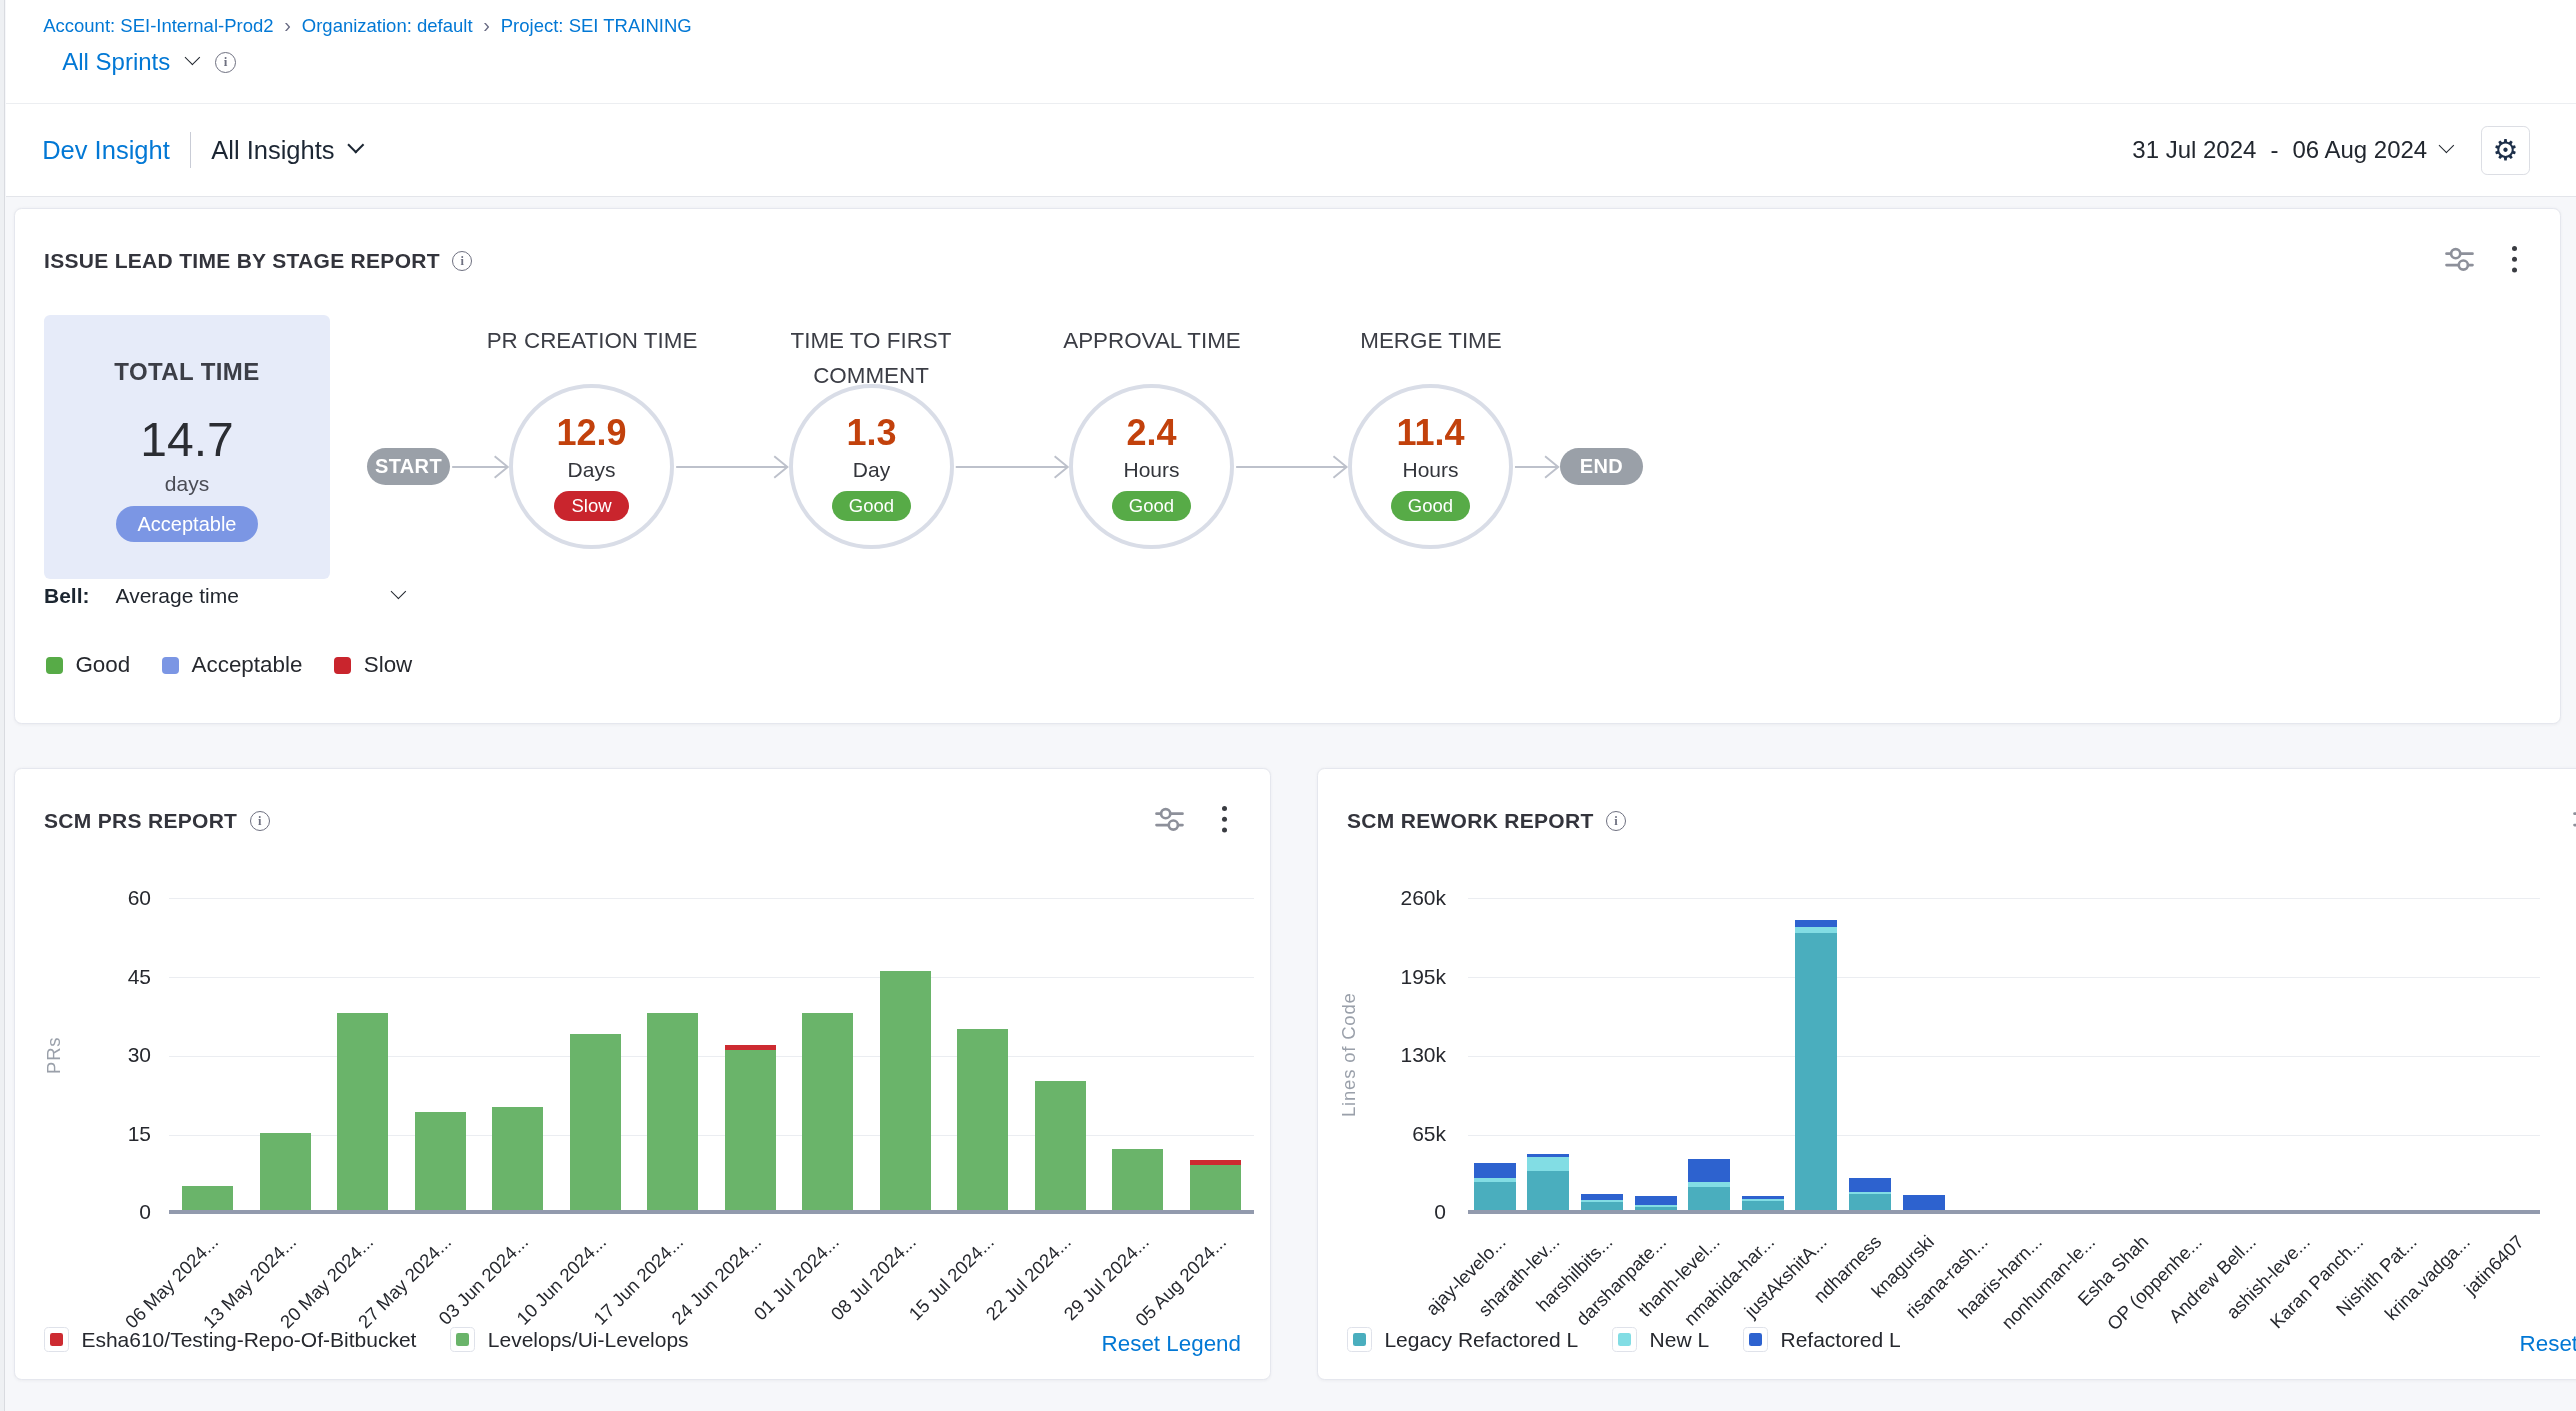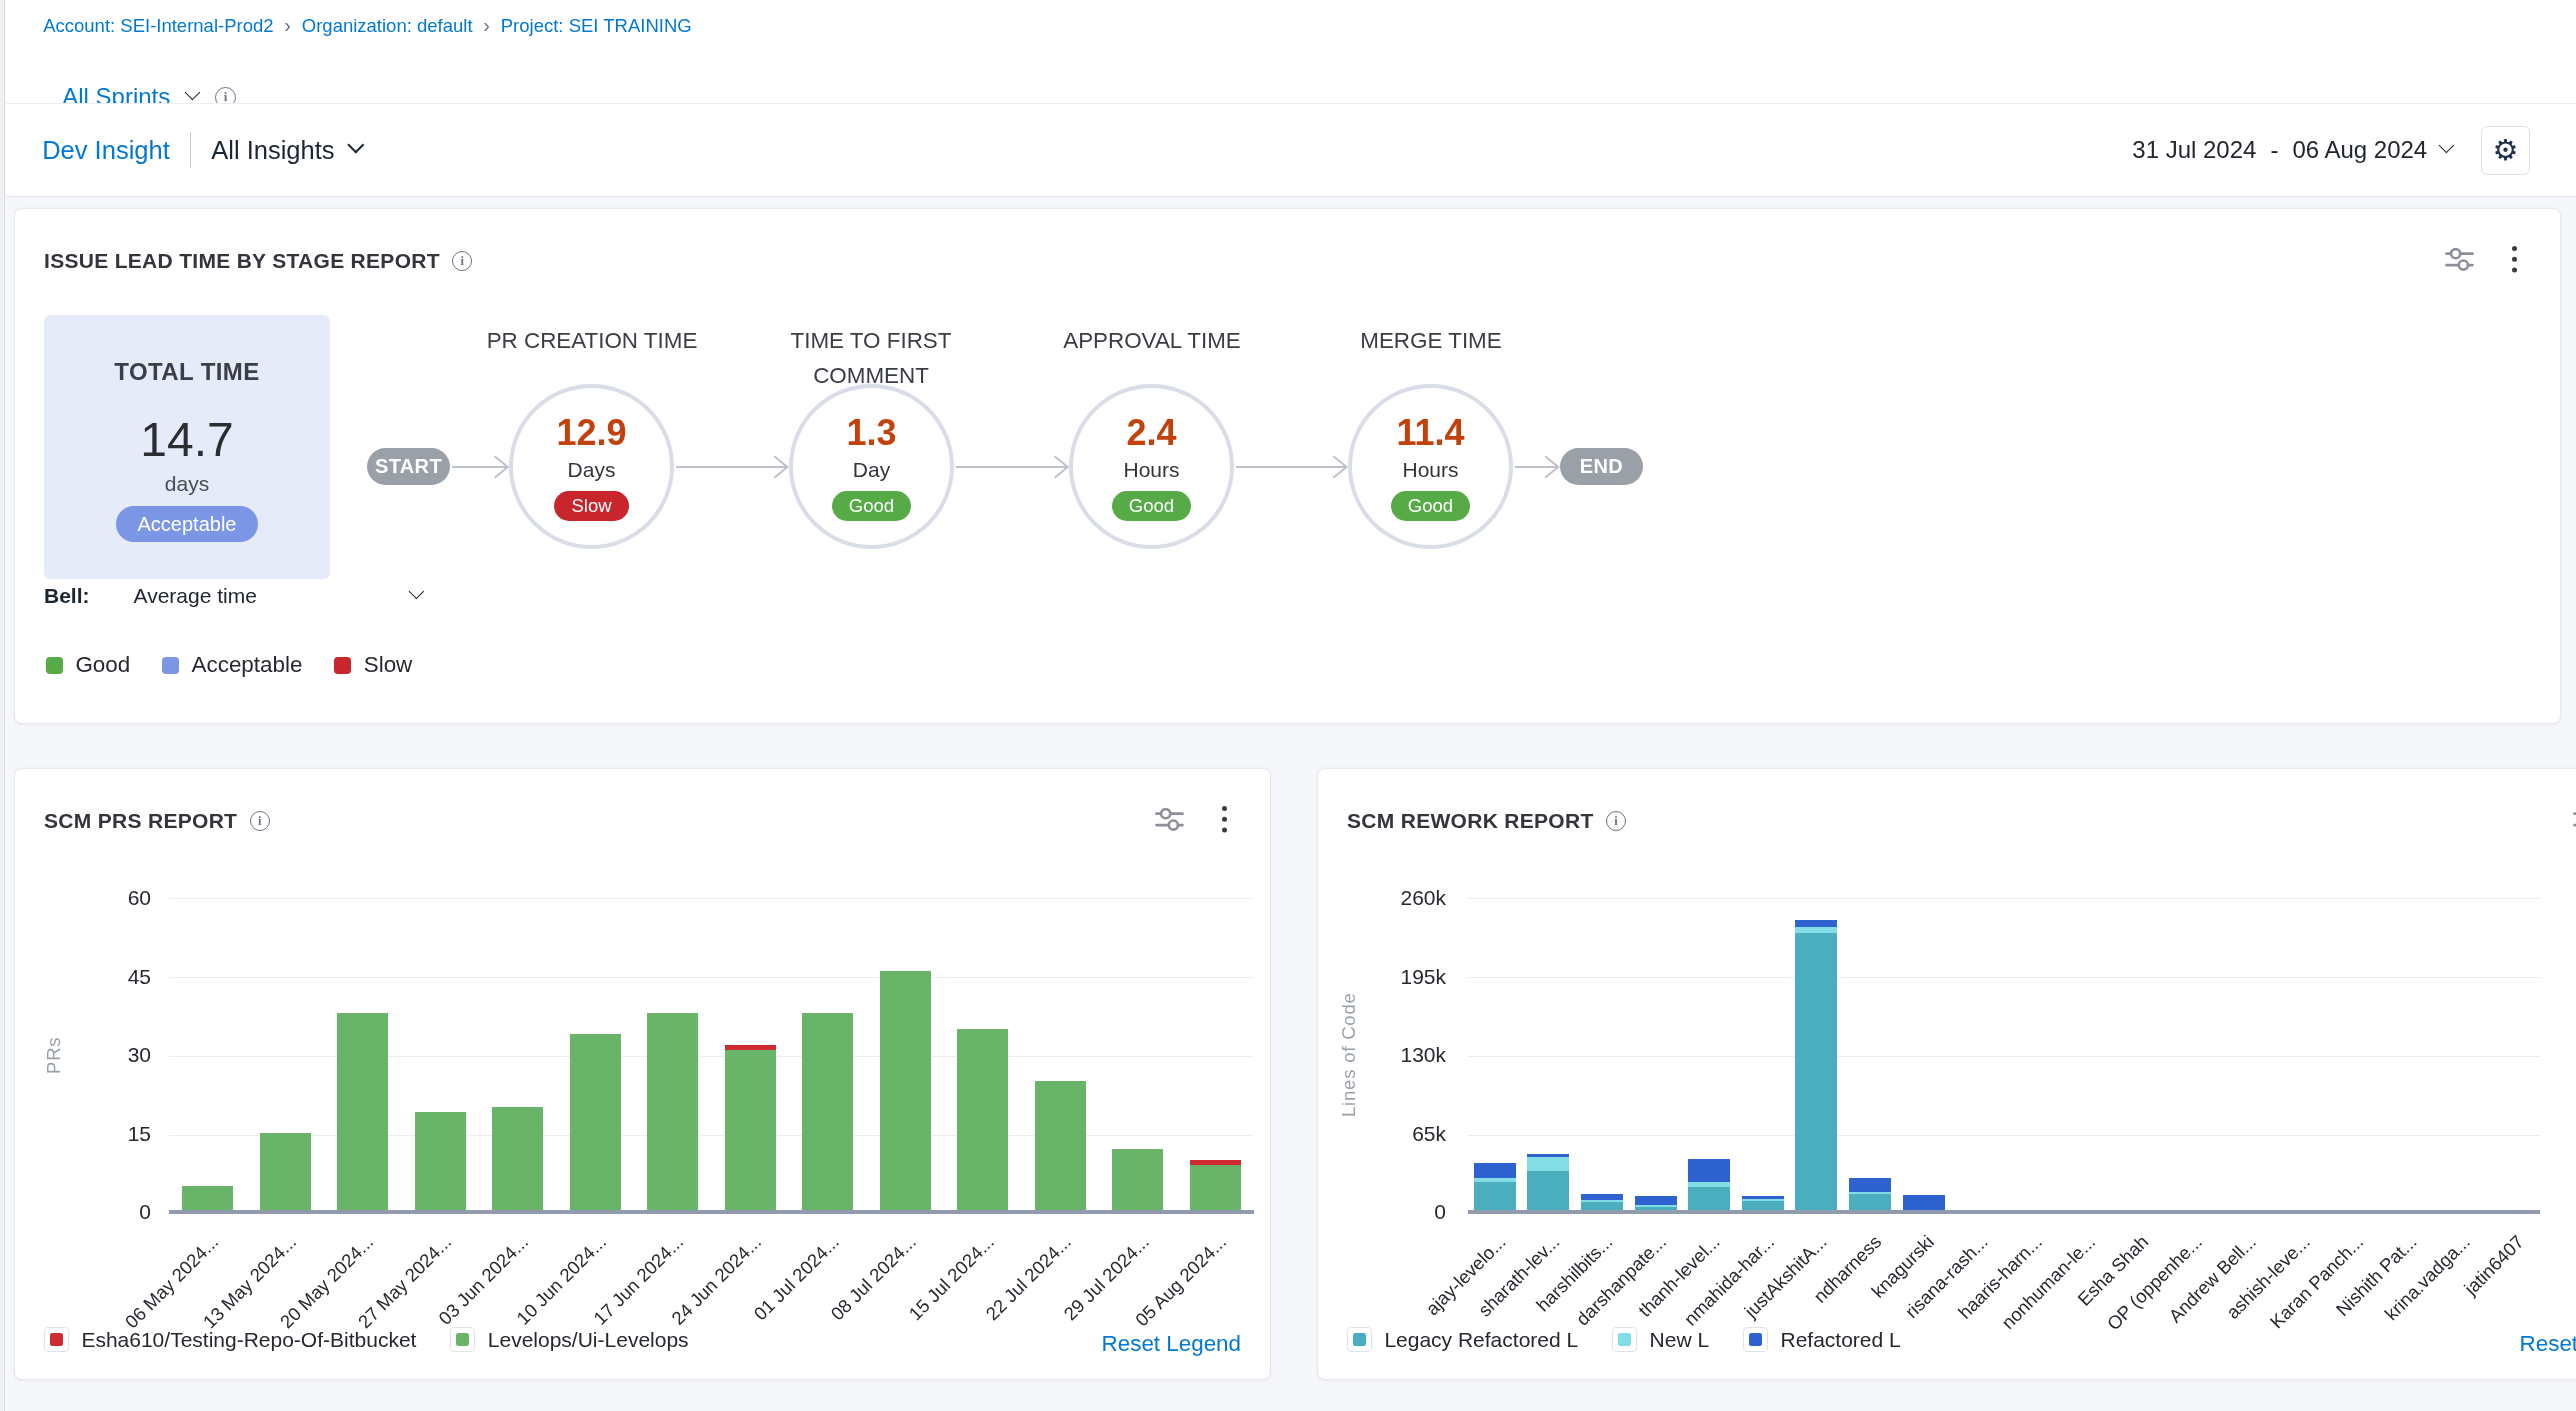--- a/index.html
+++ b/index.html
@@ -8,21 +8,21 @@
     background: #f6f7fa; color: #22272f;
     font-family: "Liberation Sans", "DejaVu Sans", sans-serif;
   }
   #left-rail { position:absolute; left:0; top:0; width:4.6px; height:100%; background:#eef0f3; border-right:1.5px solid #d9dbe0; }
 
   
   #topbar { position:absolute; left:6.2px; right:0; top:0; height:103px; background:#fff; }
   #breadcrumb { position:absolute; left:37px; top:14px; font-size:18.5px; display:flex; align-items:center; gap:10.8px; }
   .crumb { color:#0278d5; cursor:pointer; }
   .crumb-sep { color:#6b6d85; font-size:20px; }
-  #sprint-row { position:absolute; left:56px; top:48px; display:flex; align-items:center; gap:17px;margin-top:35px; }
+  #sprint-row { position:absolute; left:56px; top:48px; display:flex; align-items:center; gap:17px; }
   #sprint-label { color:#0278d5; font-size:24px; }
   .chev { display:inline-block; width:10.8px; height:10.8px; border-right:1.9px solid currentColor; border-bottom:1.9px solid currentColor; transform:rotate(45deg) translate(-1.5px,-1.5px); }
   #sprint-chev { color:#22272f; margin-top:-4.6px; }
   .info-icon { display:inline-flex; width:21px; height:21px; border:1.5px solid #6e7080; border-radius:50%; color:#6e7080;
     align-items:center; justify-content:center; font-size:13px; font-weight:bold; font-family:"Liberation Serif", serif; }
   .info-icon::before { content:"i"; }
 
   #navbar { position:absolute; left:6.2px; right:0; top:103px; height:94px; background:#fff; border-top:0.8px solid #eceef1; border-bottom:0.8px solid #e3e5ea; }
   #nav-left { position:absolute; left:36px; top:0; height:100%; display:flex; align-items:center; gap:20px; }
   #dev-insight { color:#0278d5; font-size:25.5px; }
@@ -54,21 +54,21 @@
   .endpoint { position:absolute; width:83px; height:37px; background:#9aa0a8; border-radius:18.5px; color:#fff; font-size:20px; font-weight:bold; letter-spacing:0.4px; display:flex; align-items:center; justify-content:center; }
   .stage-circle { position:absolute; width:165px; height:165px; border:4.6px solid #d9dde7; border-radius:50%; background:#fff;
     display:flex; flex-direction:column; align-items:center; justify-content:center; cursor:pointer; }
   .stage-value { font-size:36px; font-weight:600; color:#c2410c; }
   .stage-unit { font-size:21px; color:#33353b; margin-top:3.1px; }
   .stage-badge { font-size:18.5px; padding:3.9px 17px; margin-top:9.3px; }
   .stage-label { position:absolute; width:340px; text-align:center; font-size:22.4px; color:#3b3d45; line-height:35px; }
   #flow-arrows { position:absolute; left:0; top:0; }
   #show-row { position:absolute; left:29px; top:375px; display:flex; align-items:center; font-size:21px; }
   #show-row .lbl { font-weight:bold; color:#1b2530; }
-  #show-row .val { margin-left:44px; color:#22272f; }
+  #show-row .val { margin-left:26px; color:#22272f; }
   #show-row .chev { margin-left:154px; margin-top:-4.6px; color:#22272f; }
   #lead-legend { position:absolute; left:31px; top:443px; display:flex; align-items:center; gap:32px; font-size:22.4px; color:#26282e; }
   .leg-item { display:flex; align-items:center; gap:12.4px; }
   .leg-sq { width:17px; height:17px; border-radius:3.9px; }
 
   
   #prs-card { left:14px; top:768px; width:1257px; height:612px; }
   #rework-card { left:1317px; top:768px; width:1372px; height:612px; }
   .axisname { position:absolute; writing-mode:vertical-rl; transform:rotate(180deg); color:#9aa0aa; font-size:18.5px; letter-spacing:0.8px; }
   #prs-card .axisname { left:28px; top:129px; height:314px; text-align:center; }

